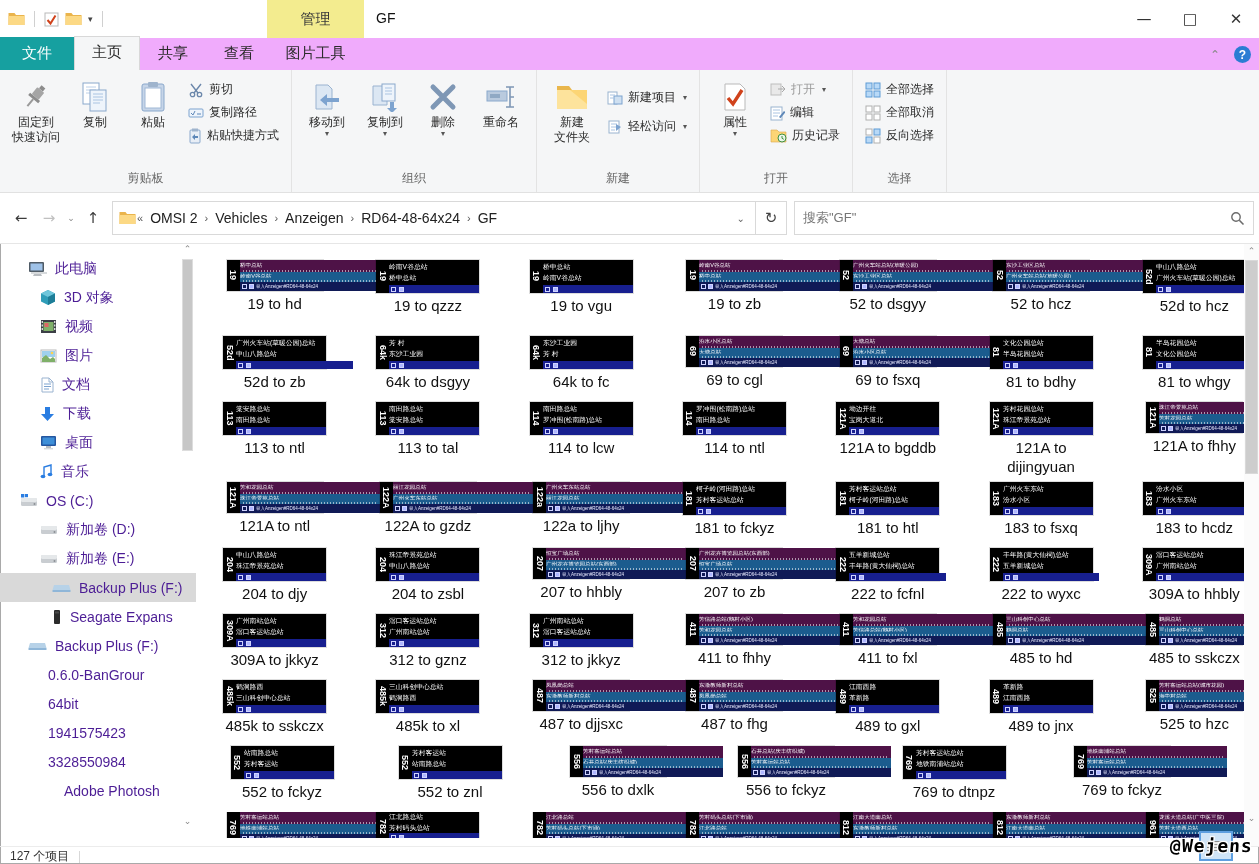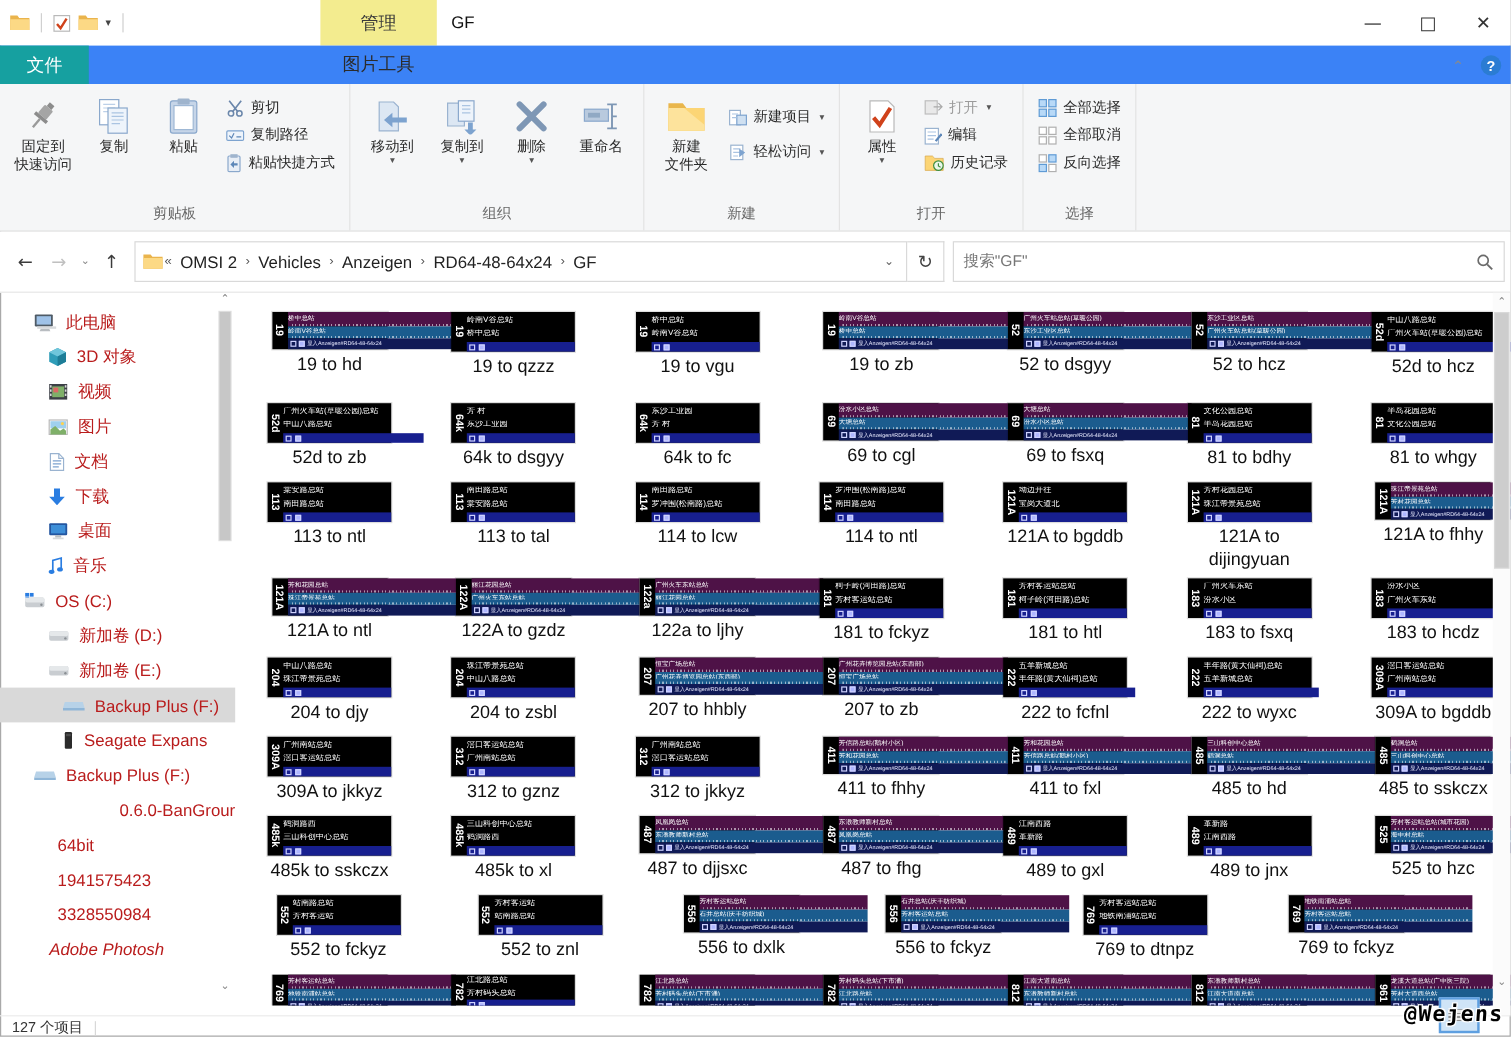--- a/index.html
+++ b/index.html
@@ -11,21 +11,21 @@
   .qat{display:flex;align-items:center;gap:6px;padding-left:8px;}
   .qat .sep{width:1px;height:16px;background:#d0d0d0;margin:0 3px;}
   .qat .caret{font-size:9px;color:#444;}
   .manage-tab{position:absolute;left:267px;top:0;width:97px;height:38px;background:#f3ec8f;
       display:flex;align-items:center;justify-content:center;font-size:15px;color:#3a3a3a;}
   .win-title{position:absolute;left:376px;top:10px;font-size:14px;color:#111;}
   .win-controls{position:absolute;right:0;top:0;display:flex;}
   .win-btn{width:46px;height:38px;display:flex;align-items:center;justify-content:center;
       font-size:15px;color:#333;font-family:"DejaVu Sans",sans-serif;}
   
-  .tabrow{height:32px;background:#3b82f6;display:flex;align-items:flex-start;position:relative;flex-direction:column;}
+  .tabrow{height:32px;background:#f0abfc;display:flex;align-items:flex-end;position:relative;}
   .tab{padding:6px 18px 7px 18px;font-size:15px;color:#2b2b2b;}
   .tab.file{background:#16a0a0;color:#fff;padding:7px 22px;}
   .tab.active{background:#f5f6f7;border:1px solid #d8d8d8;border-bottom:none;padding:6px 17px 8px;}
   .tab.context{position:absolute;left:267px;width:97px;text-align:center;padding:6px 0 7px;}
   .ribbon-mini{position:absolute;top:46px;right:8px;display:flex;gap:14px;align-items:center;z-index:5;}
   .chev-up{color:#8a8a8a;font-size:12px;}
   .help-circle{width:17px;height:17px;border-radius:50%;background:#2b7cd3;color:#fff;font-size:12px;
       display:flex;align-items:center;justify-content:center;font-weight:bold;}
   
   .ribbon{height:122px;background:#f5f6f7;border-bottom:1px solid #e1e1e1;display:flex;position:relative;}
@@ -55,21 +55,21 @@
   .crumb-sep{color:#555;font-size:11px;padding:0 1px;}
   .addr-caret{color:#666;font-size:10px;padding:0 6px;}
   .refresh-btn{width:30px;height:32px;border:1px solid #d9d9d9;border-left:none;display:flex;
       align-items:center;justify-content:center;font-size:15px;color:#444;font-family:"DejaVu Sans",sans-serif;}
   .search-box{flex:1;height:32px;border:1px solid #d9d9d9;margin:0 5px 0 7px;display:flex;
       align-items:center;padding:0 8px;font-size:13px;color:#767676;}
   .search-box .stext{flex:1;}
   
   .main{height:602px;display:flex;position:relative;}
   .sidebar{width:196px;position:relative;padding-top:10px;box-sizing:border-box;}
-  .side-item{height:29px;display:flex;align-items:center;gap:8px;font-size:14px;color:#b91c1c;white-space:nowrap;overflow:hidden;}
+  .side-item{height:29px;display:flex;align-items:center;gap:8px;font-size:14px;color:#4c1d95;white-space:nowrap;overflow:hidden;}
   .side-item.sel{background:#d9d9d9;}
   .side-gap{height:16px;}
   .side-scroll{position:absolute;top:0;right:2px;width:13px;height:100%;}
   .side-scroll .arr{height:14px;text-align:center;font-size:9px;color:#888;}
   .side-scroll .thumb{position:absolute;top:16px;left:2px;width:9px;height:190px;background:#c7c7c7;}
   .side-scroll .arr.bot{position:absolute;bottom:16px;left:0;right:0;}
   .content{flex:1;position:relative;padding:0 0 0 14px;overflow:hidden;}
   .grid-row{display:flex;gap:24px;}
   .file-item{width:144px;display:flex;flex-direction:column;align-items:center;}
   .file-label{font-size:15px;color:#111;margin-top:3px;text-align:center;max-width:122px;line-height:19px;}
@@ -598,37 +598,37 @@
       </div>
       <div class="side-item" style="padding-left: 28px;">
         <span class="icon">
           <svg width="19" height="11" viewBox="0 0 19 11">
             <path d="M2 3h15l1.5 5h-18z" fill="#b7d2e8"></path>
             <path d="M.5 8h18v2H.5z" fill="#8fb6d8"></path>
           </svg>
         </span>
         <span>Backup Plus (F:)</span>
       </div>
-      <div class="side-item" style="padding-left: 40px; justify-content: flex-end;">
+      <div class="side-item" style="padding-left: 40px;">
         <span class="icon"></span>
         <span>0.6.0-BanGrour</span>
       </div>
       <div class="side-item" style="padding-left: 40px;">
         <span class="icon"></span>
         <span>64bit</span>
       </div>
       <div class="side-item" style="padding-left: 40px;">
         <span class="icon"></span>
         <span>1941575423</span>
       </div>
       <div class="side-item" style="padding-left: 40px;">
         <span class="icon"></span>
         <span>3328550984</span>
       </div>
-      <div class="side-item" style="padding-left: 33px; font-style: italic;">
+      <div class="side-item" style="padding-left: 56px;">
         <span class="icon"></span>
         <span>Adobe Photosh</span>
       </div>
       <div class="side-scroll">
       <div class="arr">⌃</div>
       <div class="thumb"></div>
       <div class="arr bot">⌄</div>
     </div>
   <div class="side-gap"></div>
     </div>
@@ -1253,21 +1253,21 @@
               <div class="lines">
                 <div class="zh">滘口客运站总站</div>
                 <div class="zh">广州南站总站</div>
               </div>
               <div class="dstrip">
                 <span class="sq"></span>
                 <span class="sq f"></span>
               </div>
             </div>
           </div>
-          <div class="file-label">309A to bgddb</div>
+          <div class="file-label">309A to hhbly</div>
         </div>
       </div>
       <div class="grid-row" style="min-height: 66px;">
         <div class="file-item">
           <div class="thumb dark">
             <div class="tnum">309A</div>
             <div class="dwrap">
               <div class="lines">
                 <div class="zh">广州南站总站</div>
                 <div class="zh">滘口客运站总站</div>

